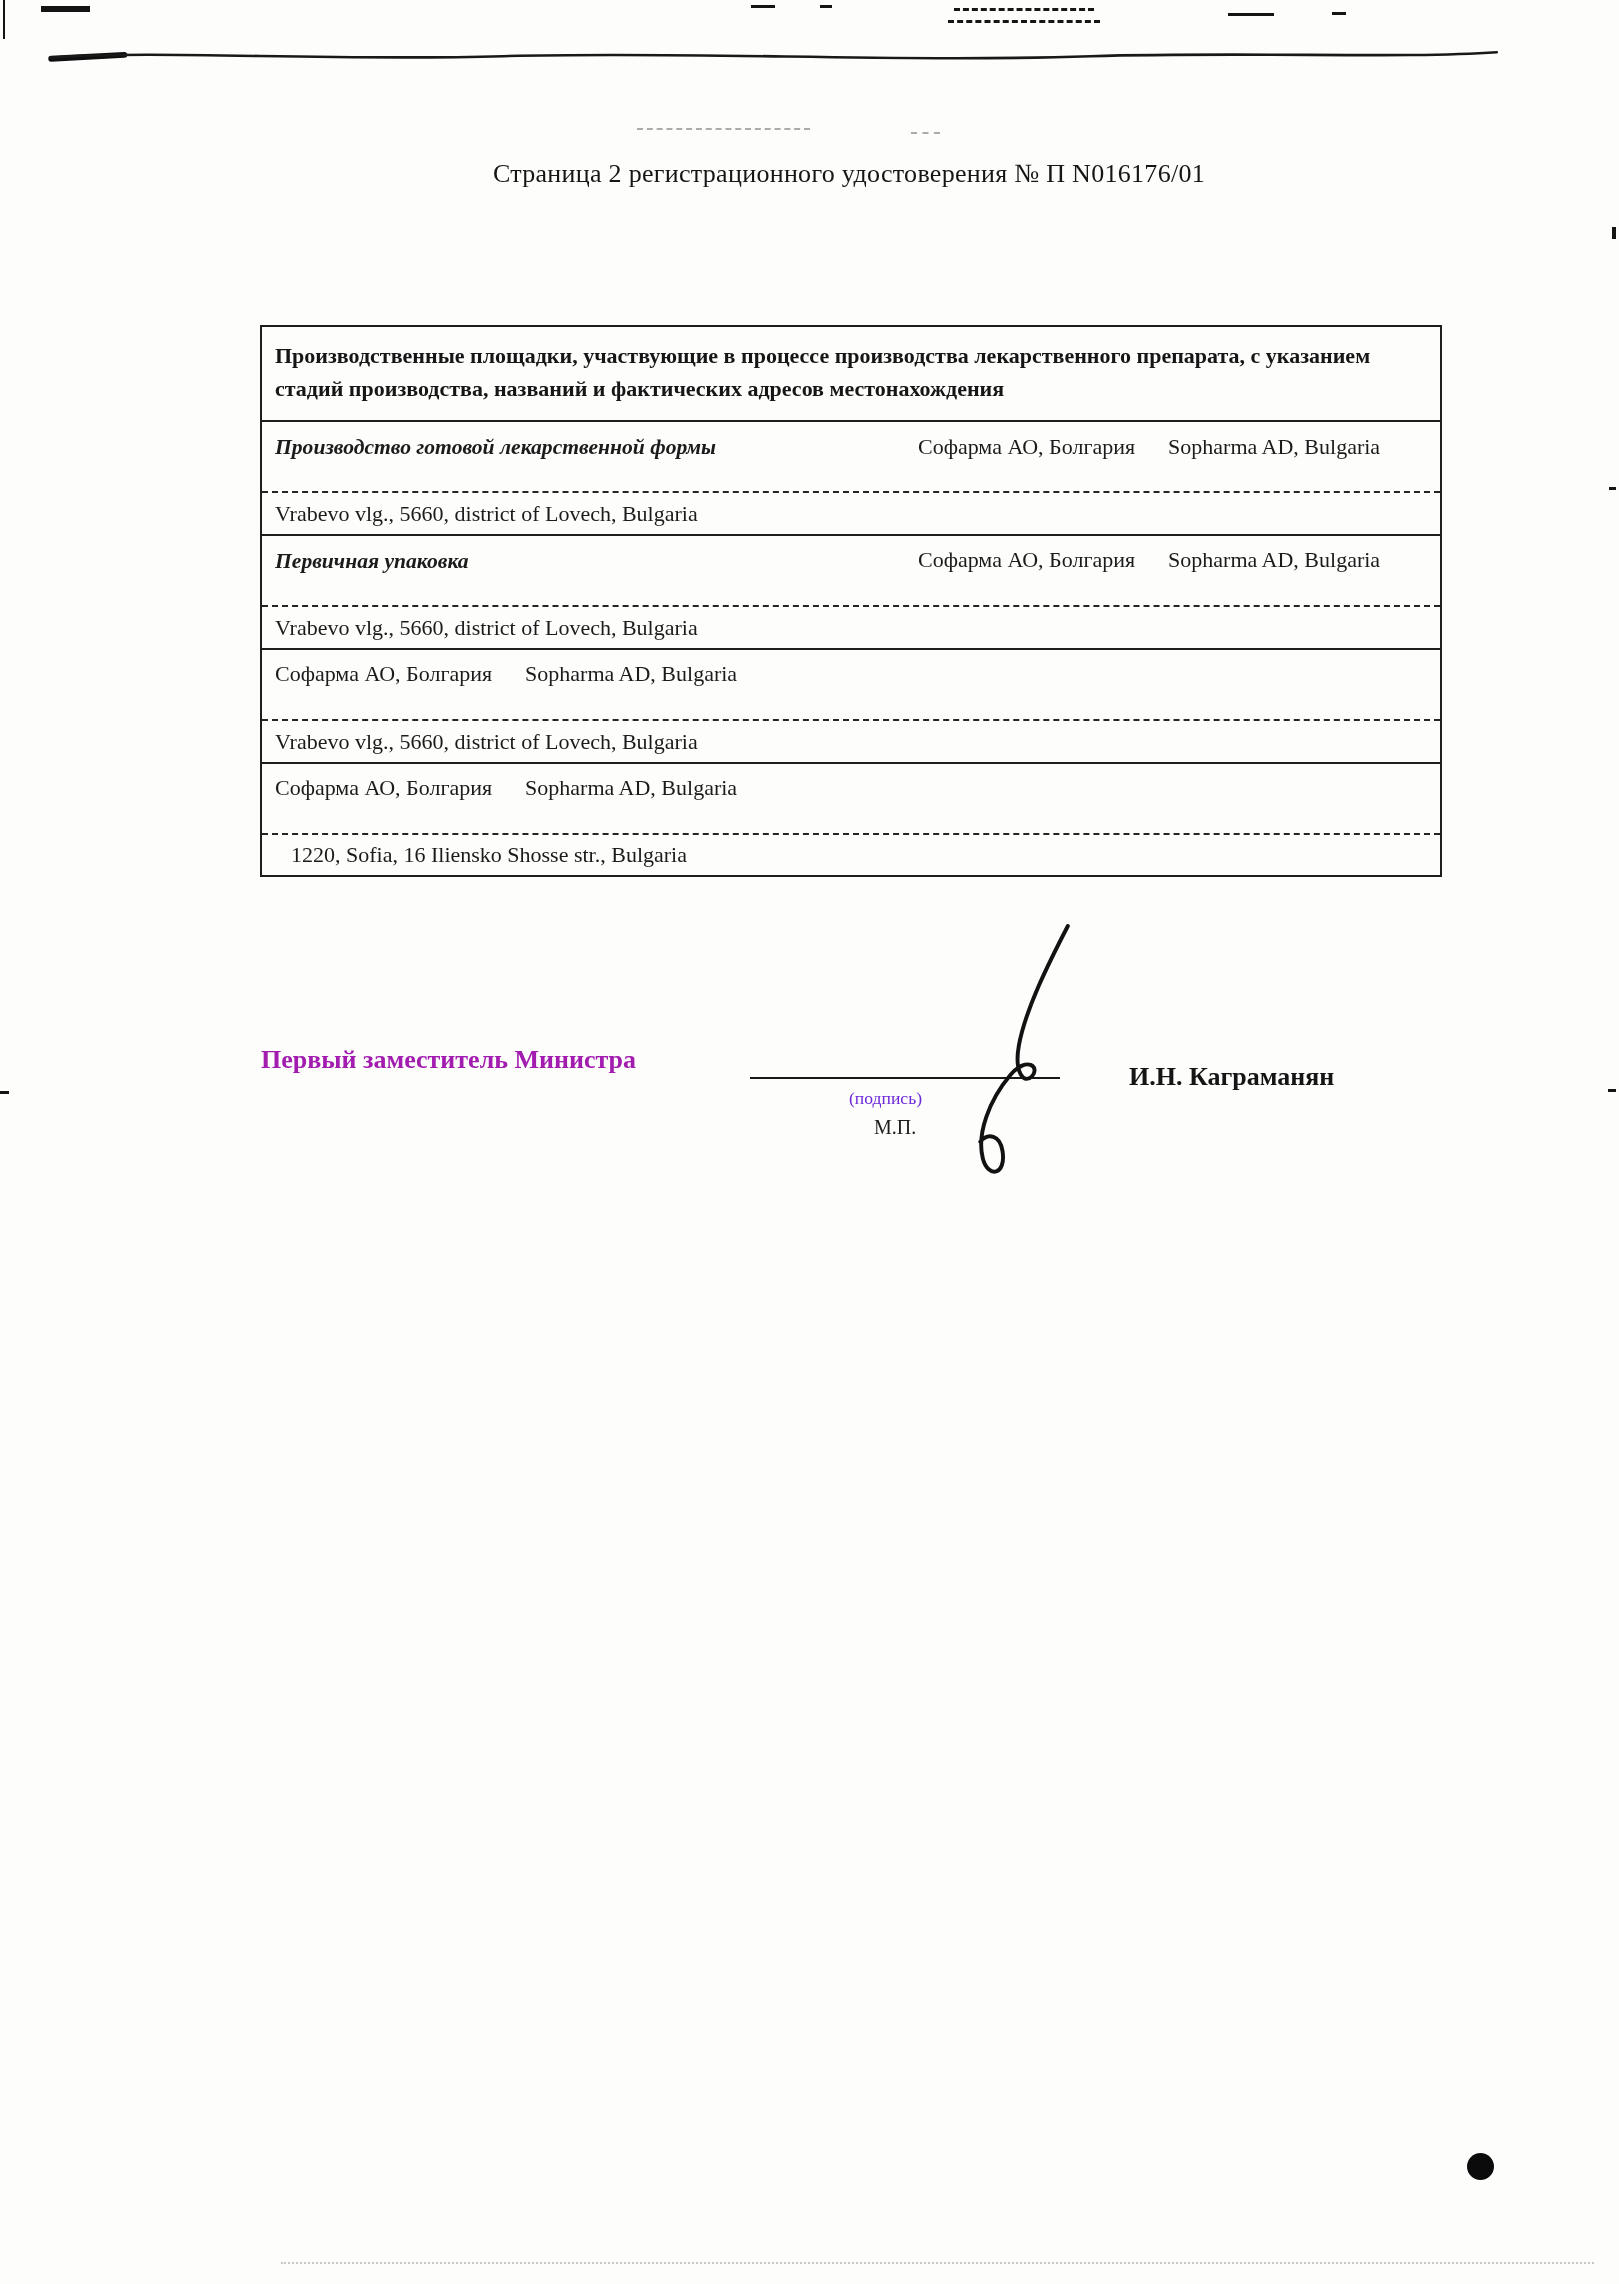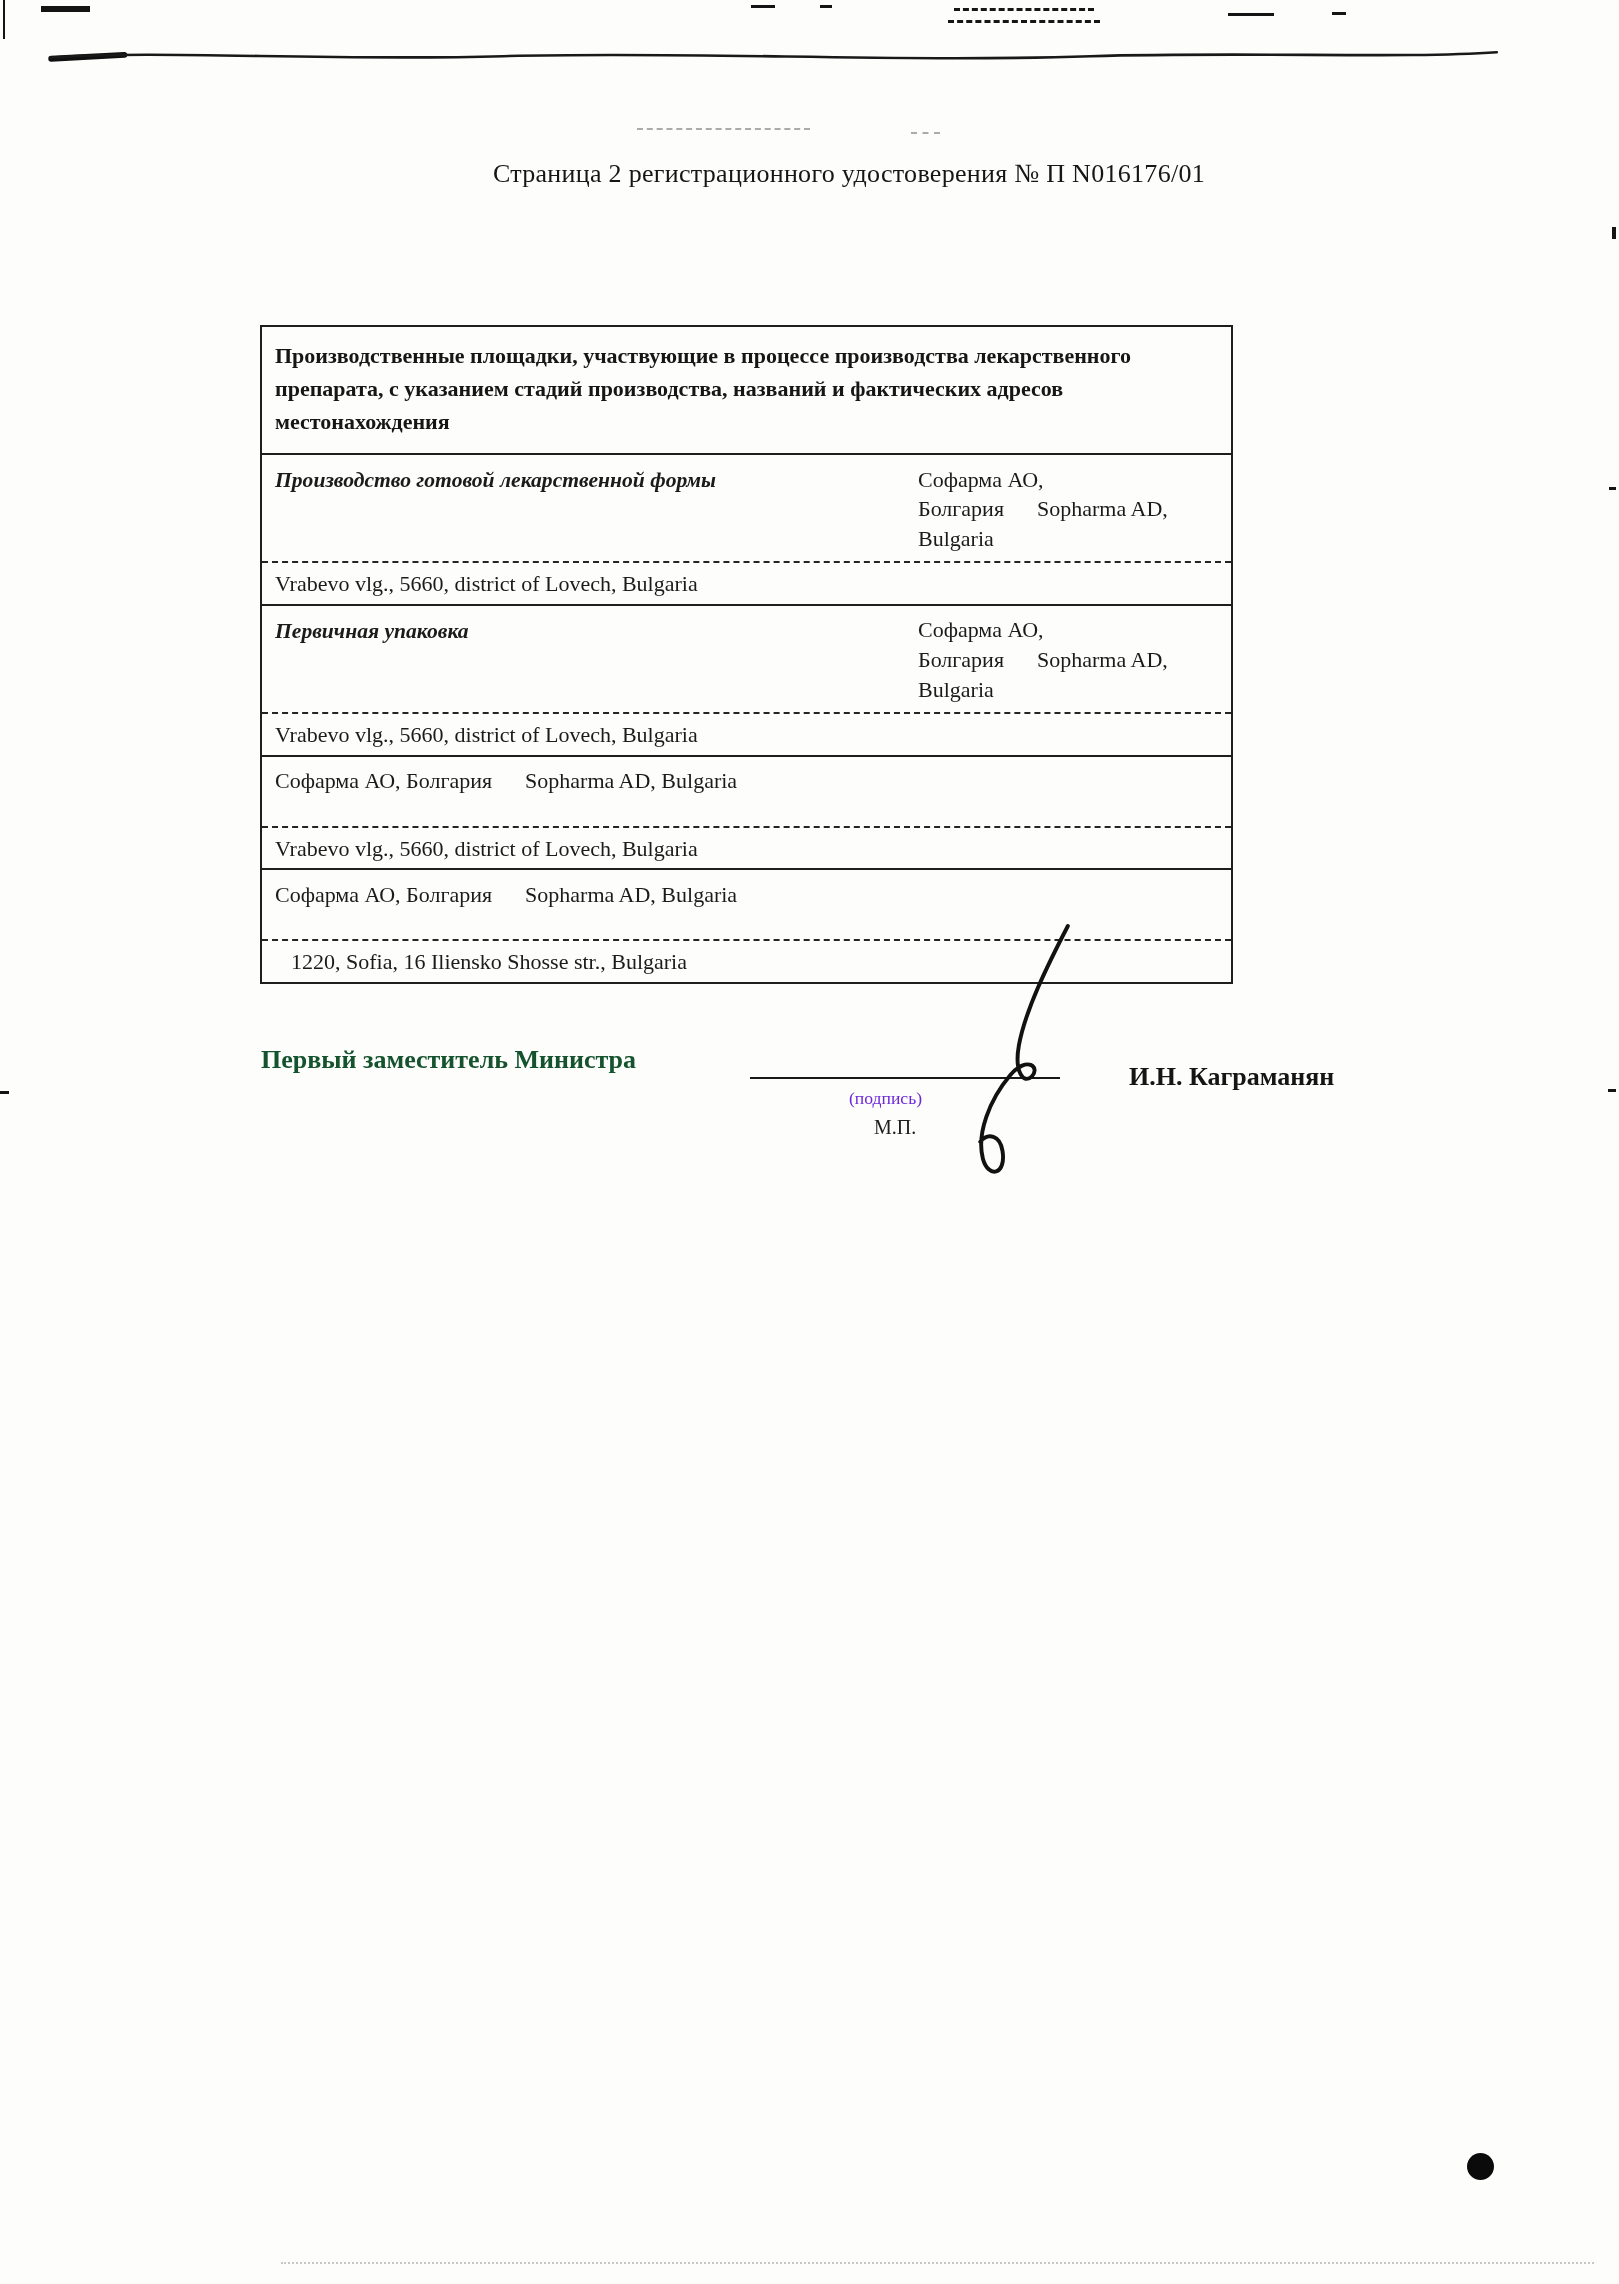--- a/index.html
+++ b/index.html
@@ -24,21 +24,21 @@
   }
   
   .page-header {
     position:absolute; top:159px; left:0; width:1698px;
     text-align:center;
     font-size:26px; letter-spacing:0.3px;
     color:#161616;
   }
   
   .reg-table {
-    position:absolute; left:260px; top:325px; width:973px;
+    position:absolute; left:260px; top:325px; width:1182px;
     border:2px solid #1e1e1e;
     box-sizing:border-box;
     background:transparent;
   }
   .t-header {
     padding:11.8px 14.4px 15.7px 13px;
     font-weight:bold;
     font-size:22px; line-height:1.5;
     border-bottom:2px solid #1e1e1e;
     color:#161616;
@@ -60,21 +60,21 @@
   }
   .cell-company .ru { margin-right:33px; }
   .cell-addr {
     flex:1; box-sizing:border-box;
     padding:7.8px 6.5px 6.5px 13px;
     font-size:22px; line-height:1.2;
   }
   
   .minister-title {
     position:absolute; left:261px; top:1045px;
-    font-size:26px; font-weight:bold; color:#14532d;
+    font-size:26px; font-weight:bold; color:#a21caf;
   }
   .sig-line {
     position:absolute; left:750px; top:1077px; width:310px;
     border-bottom:2.6px solid #181818; height:0;
   }
   .sig-caption {
     position:absolute; left:849px; top:1088px;
     font-size:17.6px; color:#6d28d9;
   }
   .sig-stamp {

